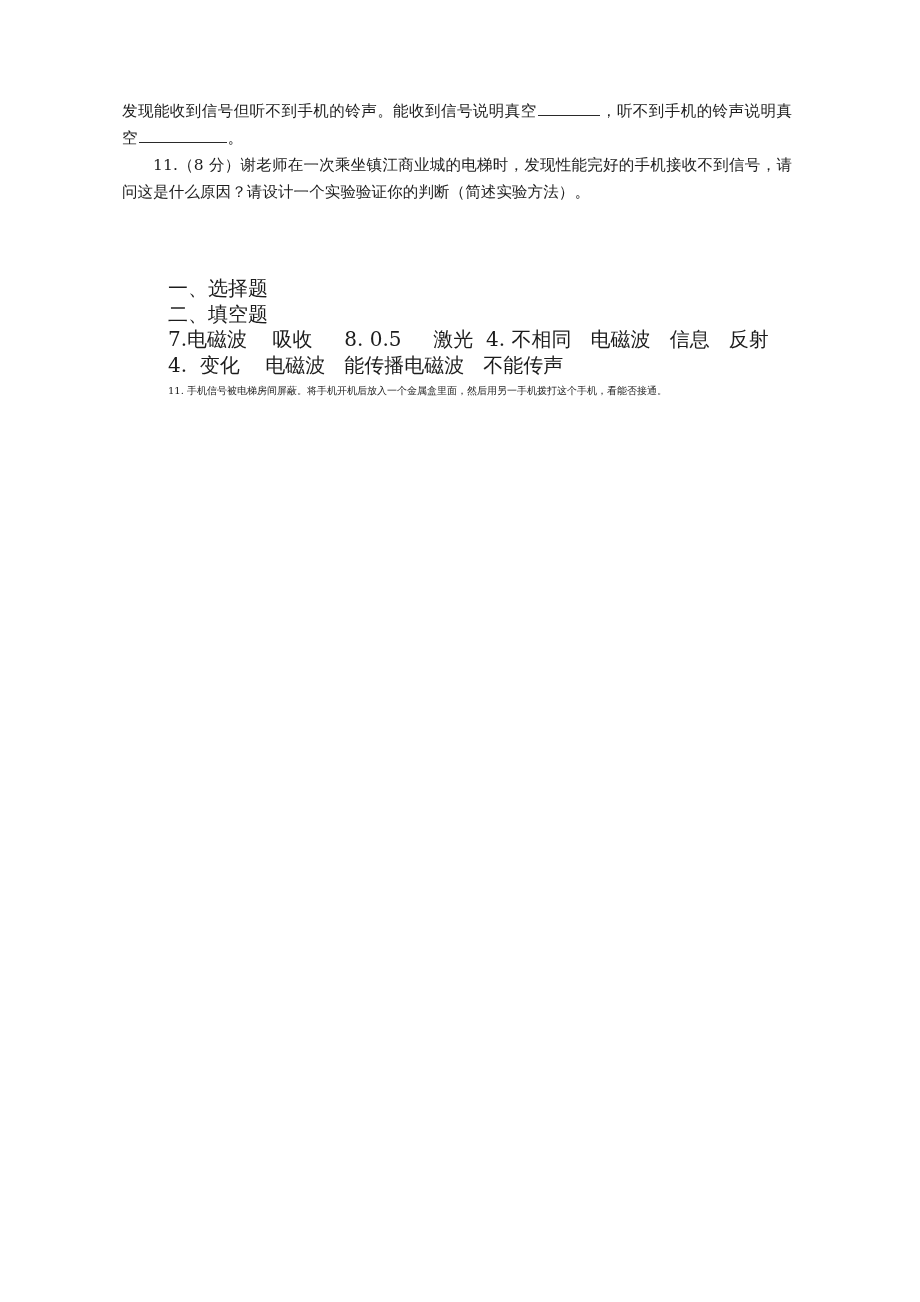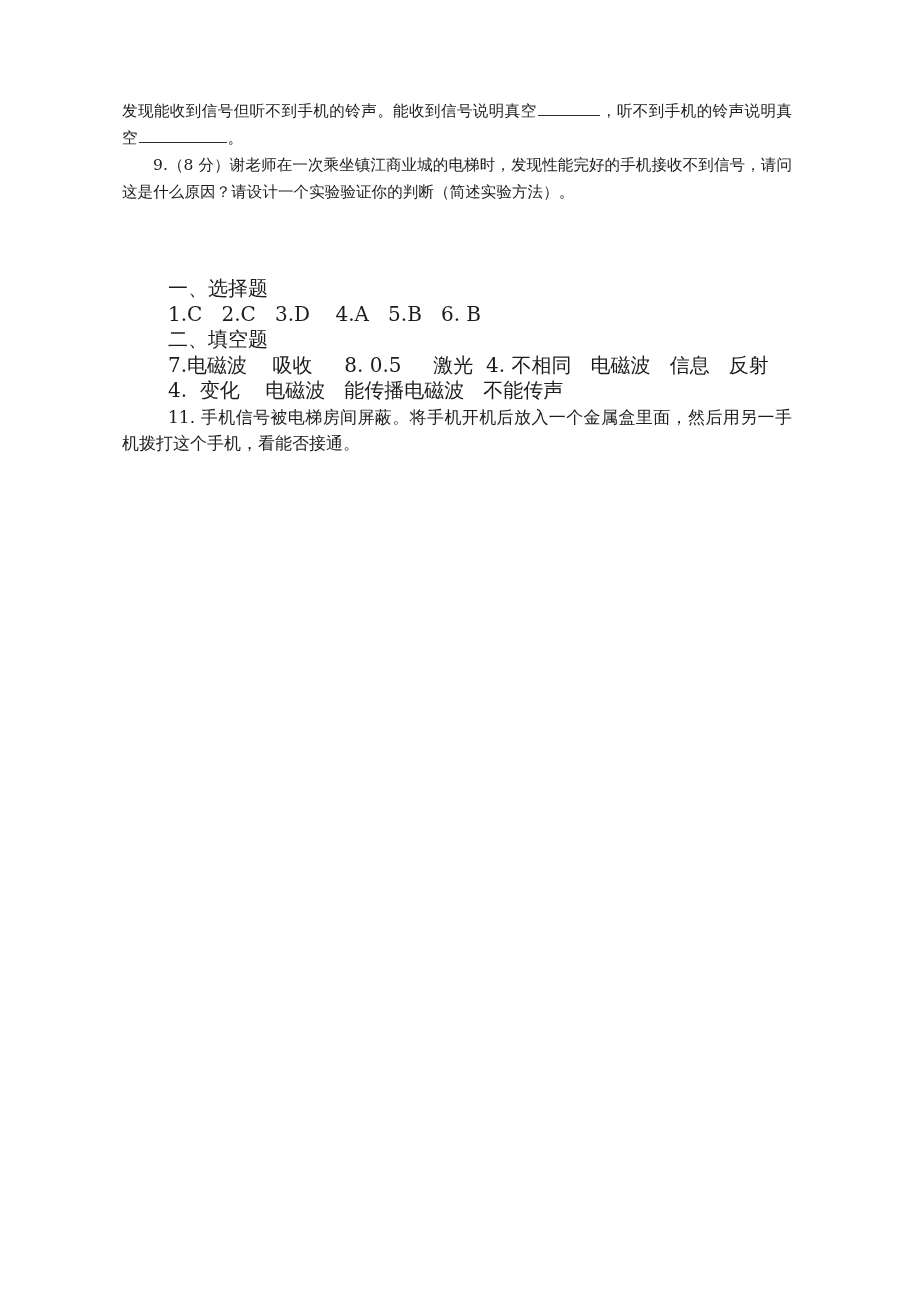--- a/index.html
+++ b/index.html
@@ -68,49 +68,48 @@
   }
   .ans-line {
     font-size: 20px;
     line-height: 25.5px;
     margin: 0;
     padding-left: 46px;      
     white-space: pre;
     color: #1c1c1c;
   }
   .ans-para {
-    font-size: 17px;
+    font-size: 10px;
     line-height: 26.5px;
     margin: 0;
     padding-left: 0;
     text-indent: 46px;
     text-align: justify;
     text-justify: inter-ideograph;
     color: #1c1c1c;
     white-space: normal;
   }
 </style>
 </head>
 <body>
 
 <div class="page">
 
   <div class="doc-body">
 
     <p class="para"><span>发现能收到信号但听不到手机的铃声。能收到信号说明真空</span><span class="blank blank-short"></span><span>，听不到手机的铃声说明真空</span><span class="blank blank-long"></span><span>。</span></p>
 
-    <p class="para para-indent">9.（8 分）谢老师在一次乘坐镇江商业城的电梯时，发现性能完好的手机接收不到信号，请问这是什么原因？请设计一个实验验证你的判断（简述实验方法）。</p>
+    <p class="para para-indent">11.（8 分）谢老师在一次乘坐镇江商业城的电梯时，发现性能完好的手机接收不到信号，请问这是什么原因？请设计一个实验验证你的判断（简述实验方法）。</p>
 
   </div>
 
   <div class="answers">
 
     <p class="ans-line">一、选择题</p>
 
-    <p class="ans-line">1.C   2.C   3.D    4.A   5.B   6. B</p>
 
     <p class="ans-line">二、填空题</p>
 
     <p class="ans-line">7.电磁波    吸收     8. 0.5     激光  4. 不相同   电磁波   信息   反射</p>
 
 
     <p class="ans-line">4.  变化    电磁波   能传播电磁波   不能传声</p>
 
     <p class="ans-para">11. 手机信号被电梯房间屏蔽。将手机开机后放入一个金属盒里面，然后用另一手机拨打这个手机，看能否接通。</p>
 

